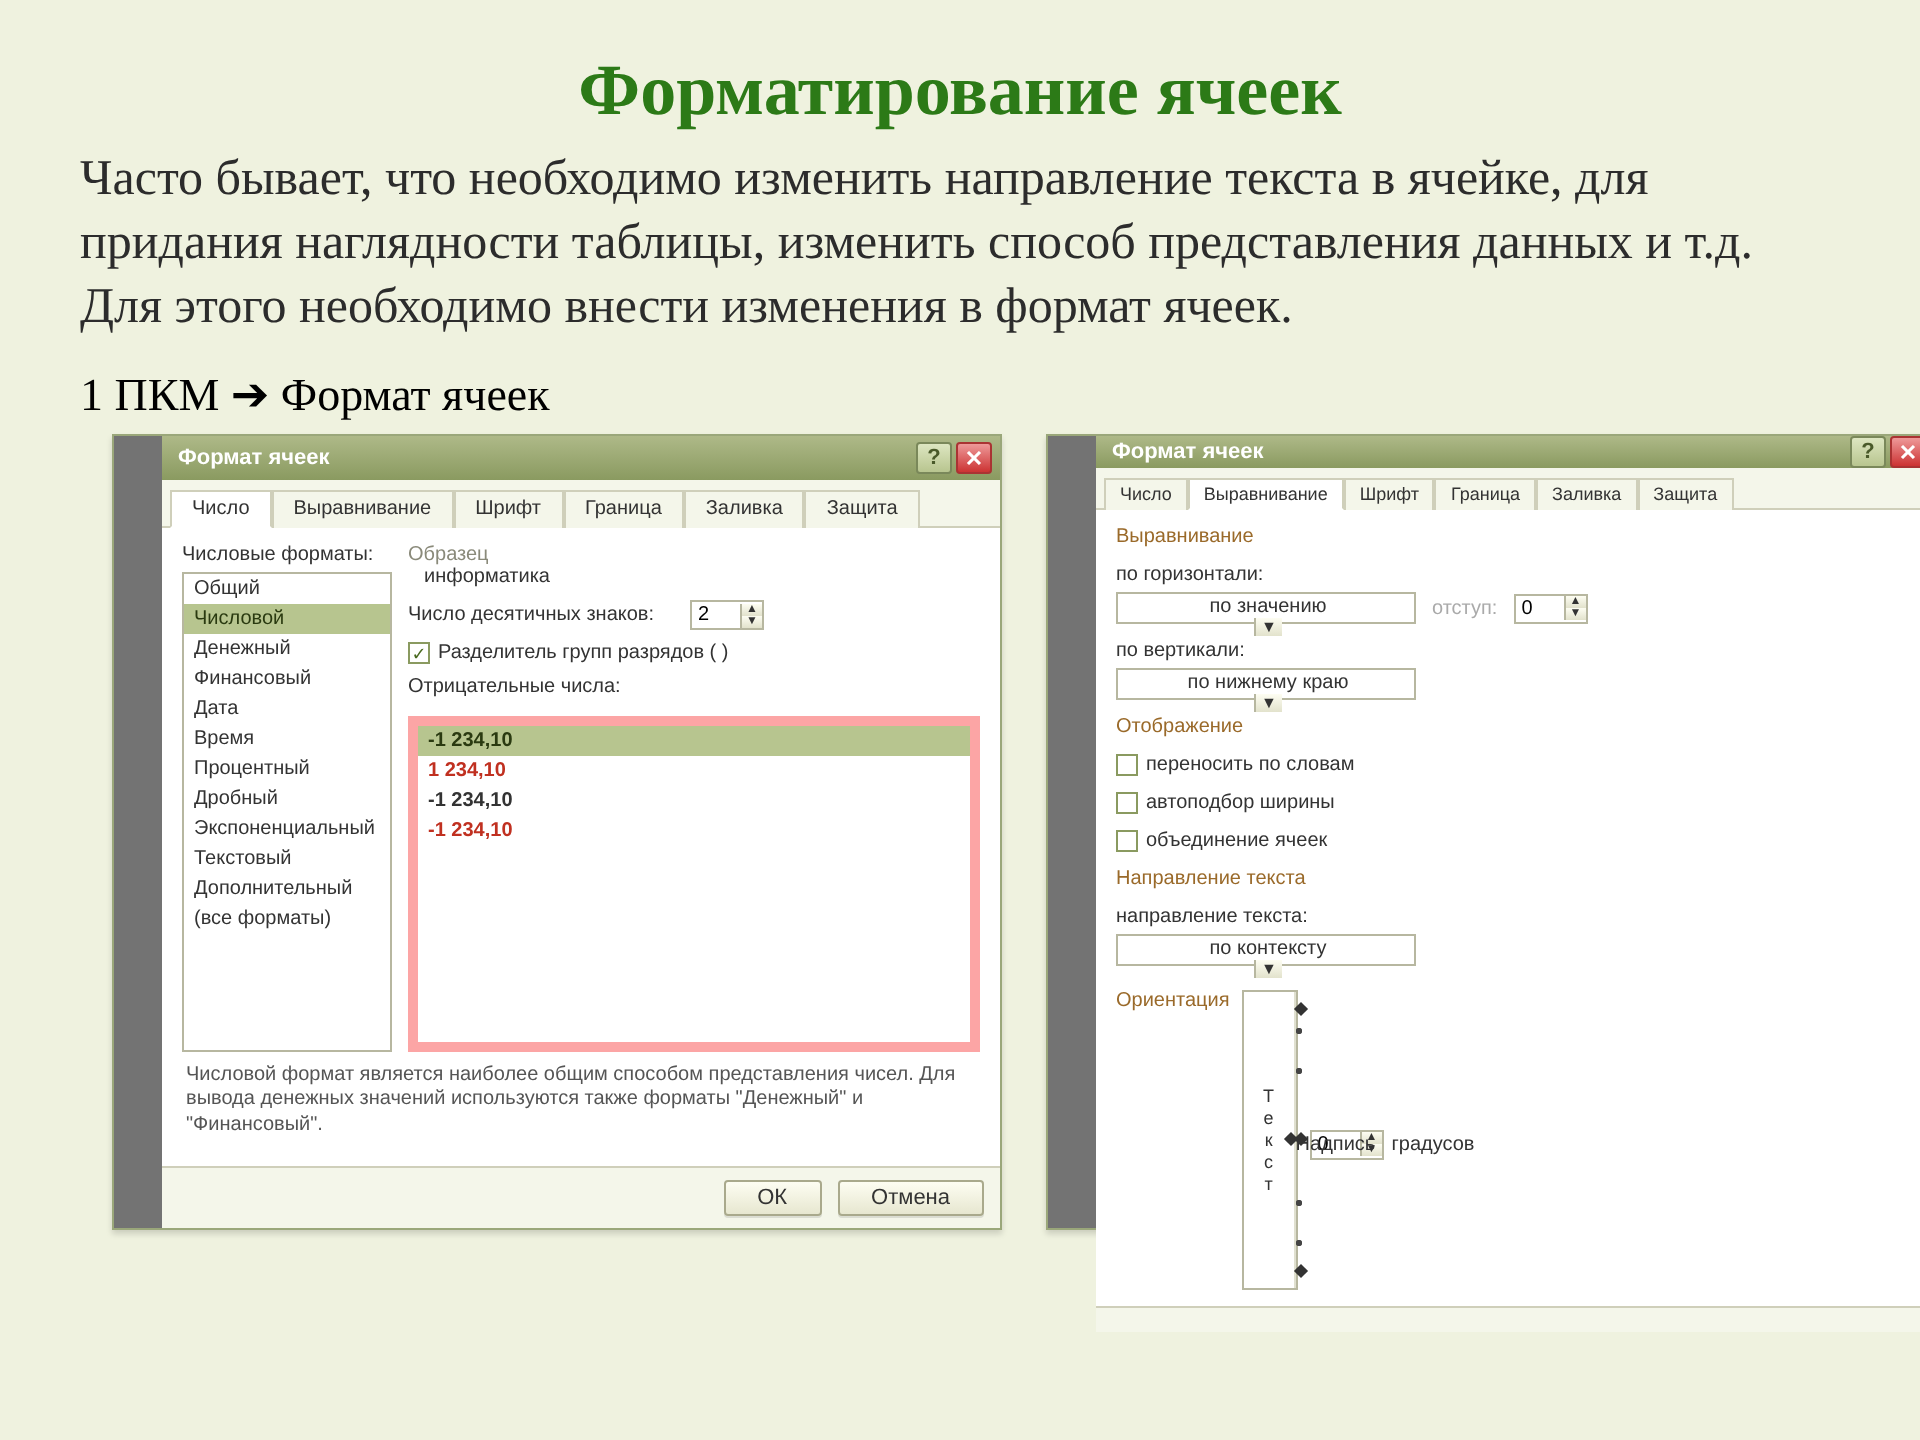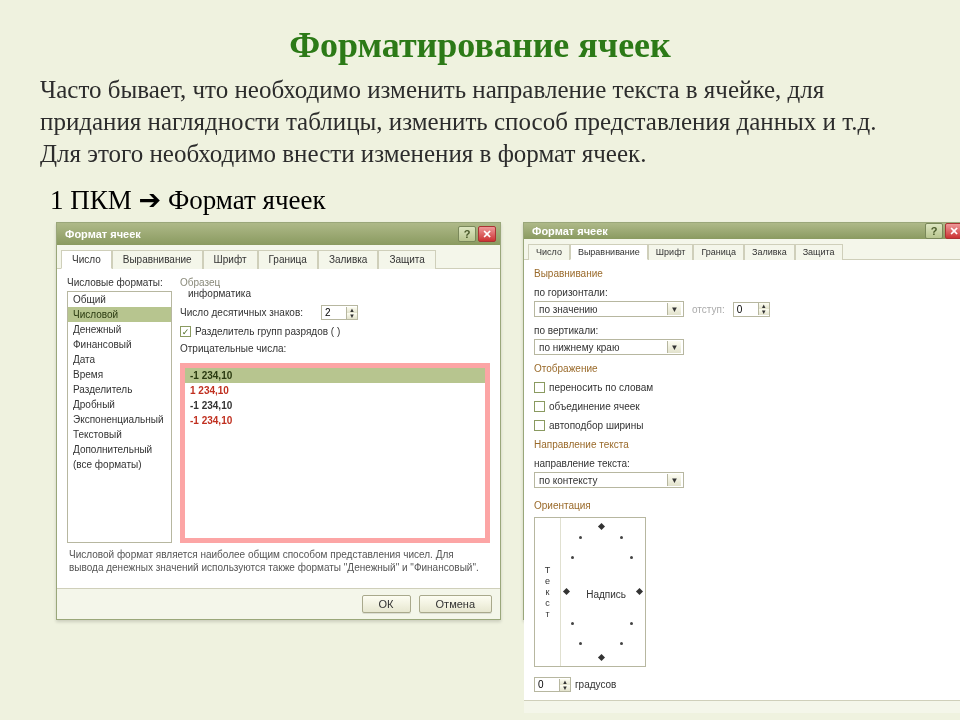--- a/index.html
+++ b/index.html
@@ -19,39 +19,40 @@
     text-align: center;
     margin: 8px 0 8px;
   }
   .body-text {
     color: #2c2c2c;
     font-size: 25px;
     line-height: 1.28;
     font-family: "Times New Roman", serif;
   }
   .instruction {
-    font-size: 27px;
-    margin: 14px 10px 6px;
+    font-size: 23px;
+    margin: 14px 0 6px;
   }
   .dialog-row {
     display: flex;
     gap: 22px;
     margin-top: 2px;
     padding: 0 20px 0 16px;
   }
   .dialog {
     font-family: Tahoma, Verdana, Arial, sans-serif;
     font-size: 10px;
     color: #333;
     flex: 1 1 0;
     border: 1px solid #9aa77a;
     background: #737373;
     box-shadow: 0 2px 3px rgba(0,0,0,0.15);
     display: flex;
     flex-direction: column;
+    padding-left: 24px;
   }
   .dlg-a { width: 445px; flex: 0 0 445px; height: 398px; }
   .dlg-b { width: 445px; flex: 0 0 445px; height: 398px; }
 
   
   .titlebar {
     background: linear-gradient(#aeb988, #8a9a60);
     color: #fff;
     display: flex;
     align-items: center;
@@ -168,26 +169,26 @@
     background: linear-gradient(#fdfdf2,#e7e7d0);
     padding: 2px 16px;
     font-size: 11px;
     border-radius: 2px;
     box-shadow: 0 1px 0 rgba(0,0,0,0.1);
   }
 
   
   .dlgB-body { display: flex; gap: 12px; }
   .dlgB-left { flex: 1; display: flex; flex-direction: column; gap: 8px; }
-  .dlgB-right { width: 112px; display: flex; flex-direction: column; gap: 6px; }
+  .dlgB-right { width: 128px; display: flex; flex-direction: row; gap: 6px; }
   .section-title { color: #9a6a2a; font-size: 10px; }
   .dropdown {
     border: 1px solid #b7b7a0; background: #fff;
     display: flex; align-items: center; justify-content: space-between;
-    padding: 1px 2px 1px 4px; font-size: 10px; height: 16px;
+    padding: 1px 2px 1px 4px; font-size: 10px; height: 16px; flex-direction: column;
   }
   .dropdown .dd-btn {
     width: 14px; height: 12px;
     background: linear-gradient(#fdfdf2,#e2e2cc);
     border-left: 1px solid #b7b7a0;
     display: flex; align-items: center; justify-content: center;
     font-size: 8px;
   }
   .dim { color: #aaa; }
   .orient-box {
@@ -245,21 +246,21 @@
         <div class="dlgA-main">
           <div class="dlgA-left">
             <div class="label">Числовые форматы:</div>
             <div class="listbox">
               <div class="listitem">Общий</div>
               <div class="listitem selected">Числовой</div>
               <div class="listitem">Денежный</div>
               <div class="listitem">Финансовый</div>
               <div class="listitem">Дата</div>
               <div class="listitem">Время</div>
-              <div class="listitem">Разделитель</div>
+              <div class="listitem">Процентный</div>
               <div class="listitem">Дробный</div>
               <div class="listitem">Экспоненциальный</div>
               <div class="listitem">Текстовый</div>
               <div class="listitem">Дополнительный</div>
               <div class="listitem">(все форматы)</div>
             </div>
           </div>
           <div class="dlgA-right">
             <div>
               <div class="group-heading">Образец</div>
@@ -339,25 +340,25 @@
             </div>
           </div>
 
           <div class="section-title">Отображение</div>
           <div class="checkbox">
             <span class="box"></span>
             <span>переносить по словам</span>
           </div>
           <div class="checkbox">
             <span class="box"></span>
-            <span>объединение ячеек</span>
+            <span>автоподбор ширины</span>
           </div>
           <div class="checkbox">
             <span class="box"></span>
-            <span>автоподбор ширины</span>
+            <span>объединение ячеек</span>
           </div>
 
           <div class="section-title">Направление текста</div>
           <div>
             <div class="label">направление текста:</div>
             <div class="dropdown" style="width:150px">
               <span>по контексту</span>
               <span class="dd-btn">▼</span>
             </div>
           </div>

